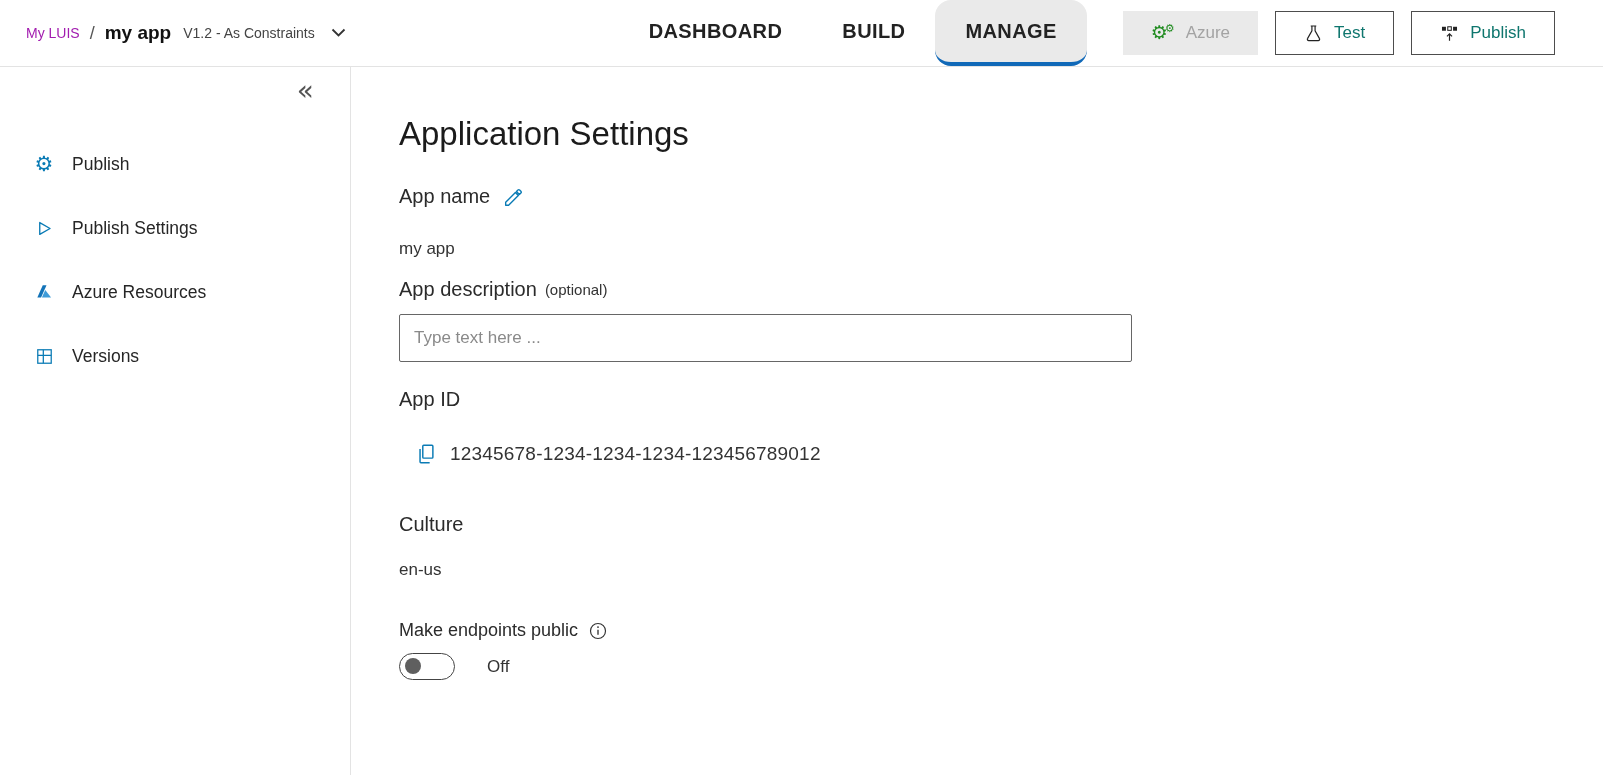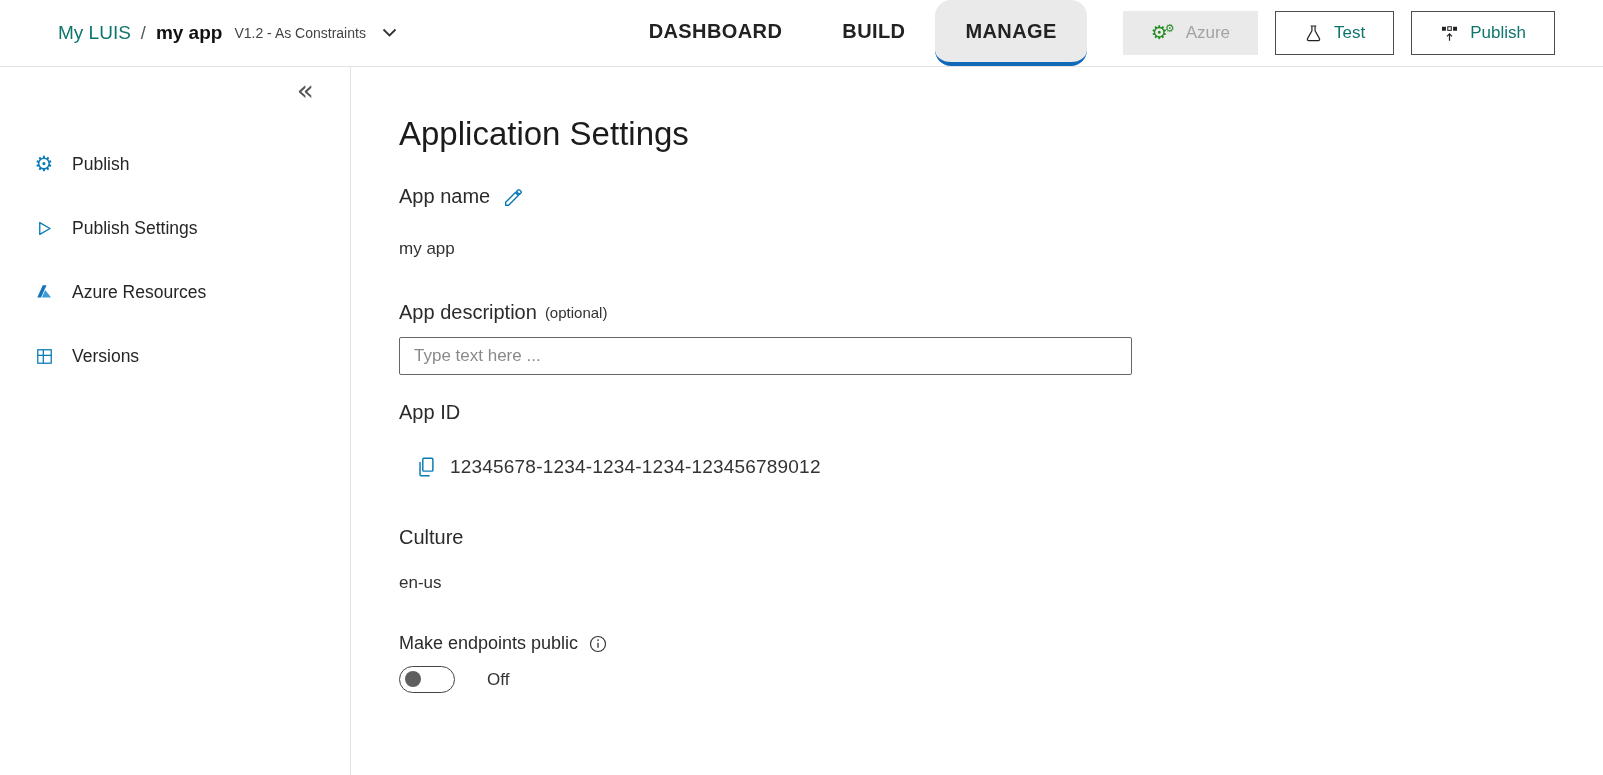--- a/index.html
+++ b/index.html
@@ -2,21 +2,21 @@
 <html><head>
 <meta charset="utf-8">
 <style>
   * { margin:0; padding:0; box-sizing:border-box; }
   html,body { width:1603px; height:775px; overflow:hidden; background:#fff;
               font-family:"Liberation Sans", sans-serif; color:#262626; }
 
   
   .topbar { height:67px; display:flex; align-items:stretch; border-bottom:1px solid #e3e3e3; background:#fff; }
   .breadcrumb { display:flex; align-items:center; padding-left:26px; gap:10px; white-space:nowrap; }
-  .bc-root { font-size:19px; color:#0f766e; cursor:pointer;margin-left:32px; }
+  .bc-root { font-size:14px; color:#a21caf; cursor:pointer; }
   .bc-sep { font-size:18px; color:#555; }
   .bc-app { font-size:19px; font-weight:700; color:#111; }
   .bc-version { font-size:14px; color:#444; margin-left:2px; }
   .bc-chevron { margin-left:6px; display:flex; align-items:center; cursor:pointer; }
 
   .spacer { flex:1; }
 
   .tabs { display:flex; align-items:stretch; }
   .tab { font-size:20px; font-weight:600; letter-spacing:.4px; color:#222; padding:0 30px;
          display:flex; align-items:center; border-bottom:4px solid transparent; cursor:pointer; }
@@ -41,23 +41,23 @@
   .nav-label { font-size:17.5px; color:#262626; }
   .gear-glyph { color:#0a7bb5; font-size:21px; line-height:1; font-family:"DejaVu Sans", sans-serif; }
 
   
   main { flex:1; padding:40px 0 0 48px; overflow:hidden; }
   .page-title { font-size:33px; font-weight:300; color:#1b1b1b; margin-top:8px; }
   .field-label { font-size:20px; color:#2b2b2b; }
   .row { display:flex; align-items:center; gap:12px; }
   .app-name-row { margin-top:32px; }
   .value-text { font-size:17px; color:#333; margin-top:31px; }
-  .desc-row { margin-top:42px; gap:8px; }
+  .desc-row { margin-top:19px; gap:8px; }
   .optional-note { font-size:15px; color:#333; }
-  .desc-input { margin-top:13px; width:733px; height:38px; border:1px solid #666; border-radius:2px;
+  .desc-input { margin-top:13px; width:733px; height:48px; border:1px solid #666; border-radius:2px;
                 font-size:17px; padding:0 14px; color:#b91c1c; outline:none;
                 font-family:"Liberation Sans", sans-serif; }
   .desc-input::placeholder { color:#8a8a8a; }
   .appid-label { margin-top:26px; display:block; }
   .appid-row { margin-top:32px; gap:13px; padding-left:16px; }
   .appid-value { font-size:19px; color:#333; letter-spacing:.2px; }
   .culture-label { margin-top:48px; display:block; }
   .endpoint-row { margin-top:40px; gap:10px; }
   .endpoint-label { font-size:18px; color:#2b2b2b; }
   .toggle-row { margin-top:12px; gap:32px; }

